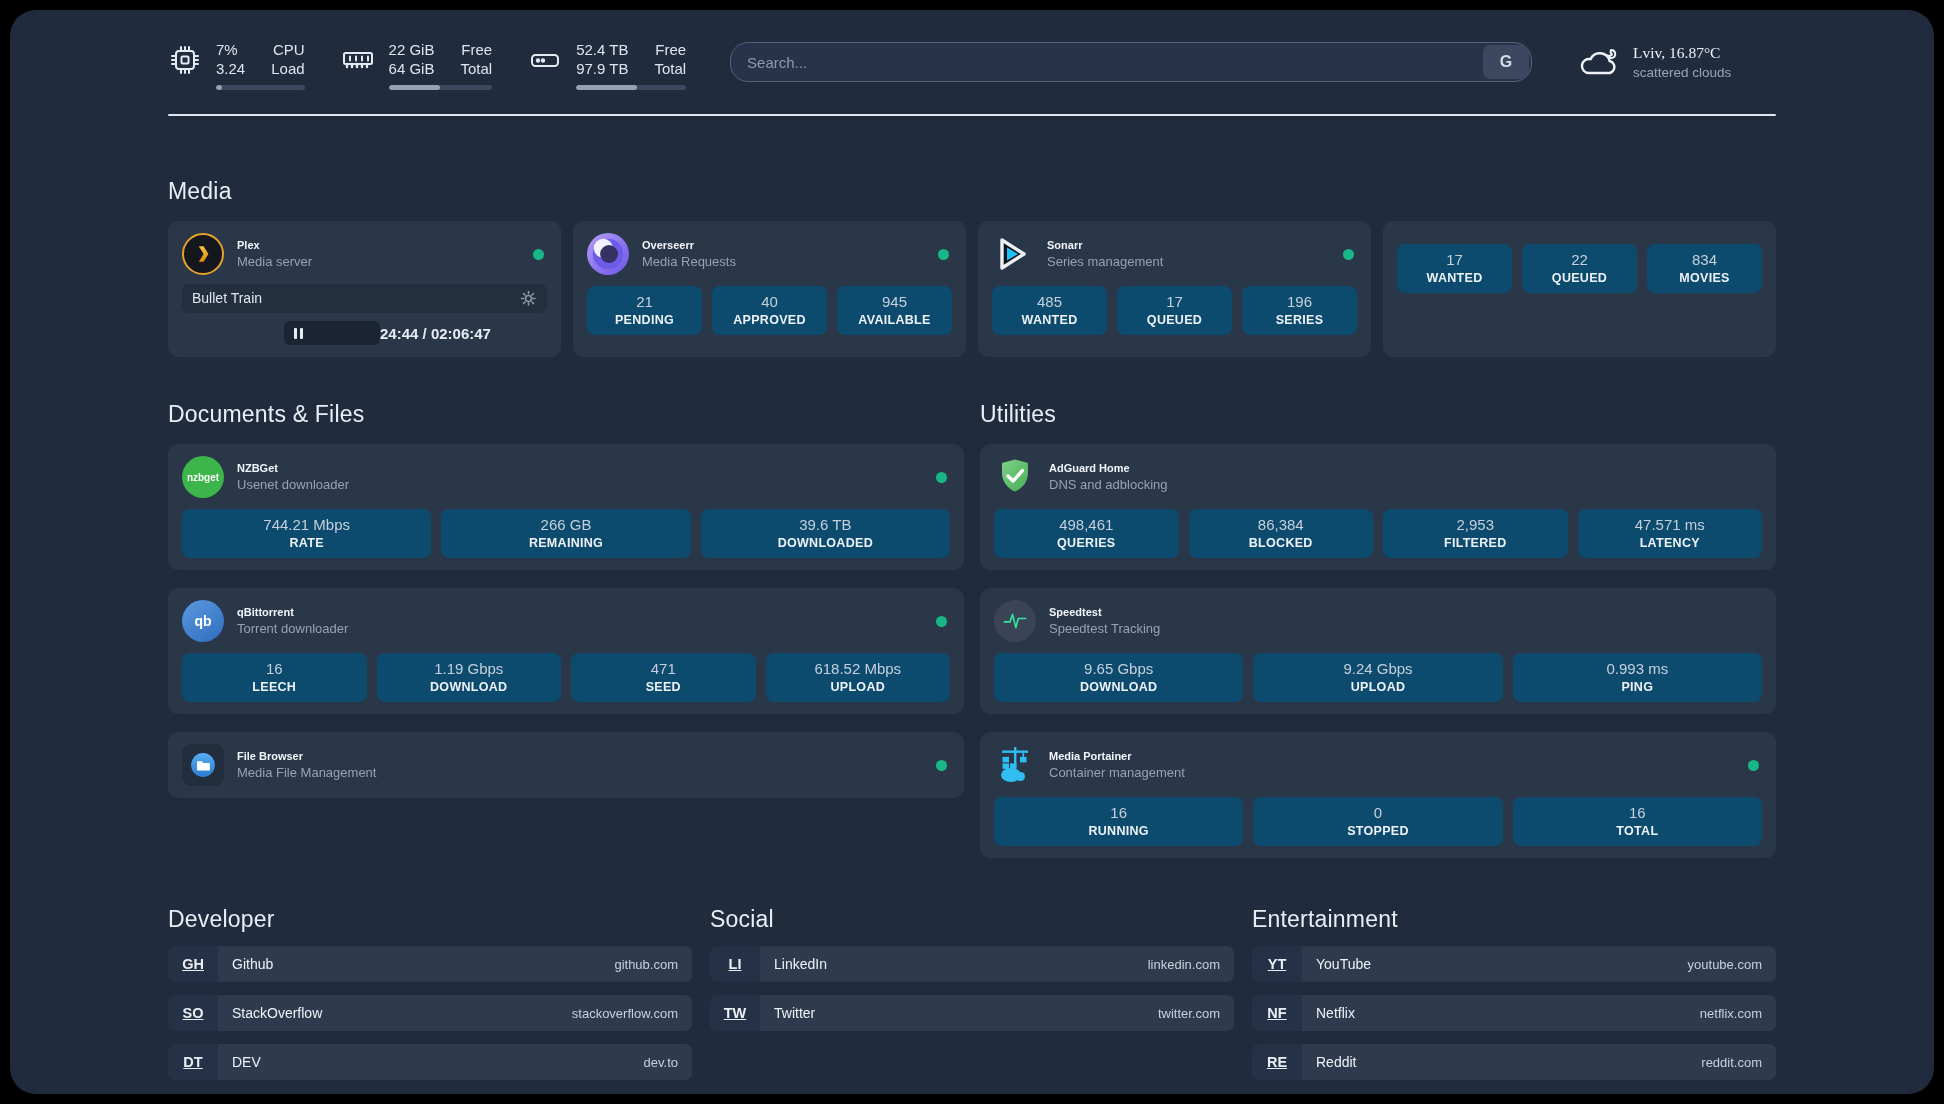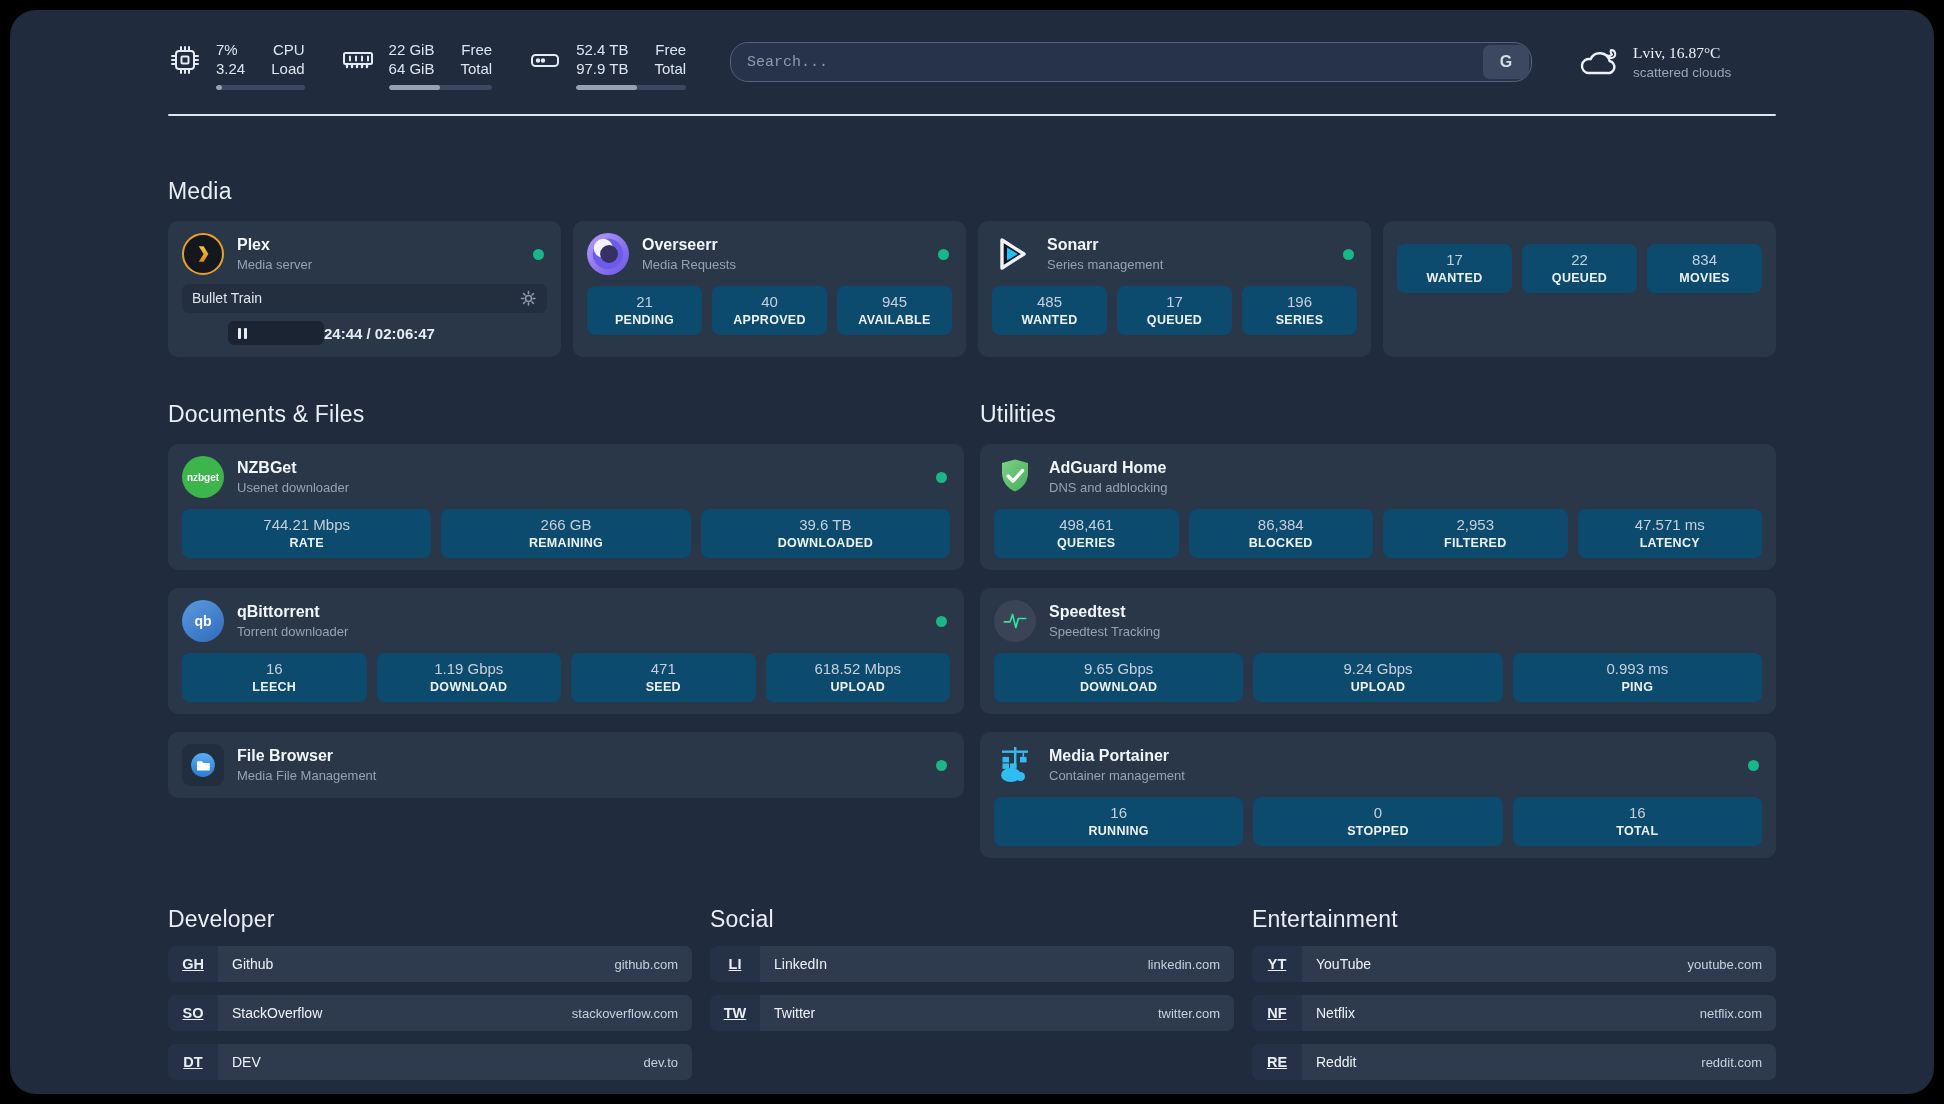--- a/index.html
+++ b/index.html
@@ -15,21 +15,21 @@
   .sysbody { display:flex; flex-direction:column; }
   .sysrows { display:flex; gap:26px; }
   .syscol { display:flex; flex-direction:column; font-size:15px; line-height:19px; font-weight:500; color:#dde5ee; }
   .syscol.r { text-align:right; }
   .sysbar { margin-top:7px; height:5px; border-radius:3px; background:#3d4860; overflow:hidden; }
   .sysfill { height:100%; background:#96a2b3; border-radius:3px; }
 
   .search { flex:1; margin:2px 44px 0; position:relative; height:40px; }
   .search input { width:100%; height:100%; background:#27334a; border:1px solid #57627a;
       border-radius:18px; color:#e3eaf3; font-size:15px; padding:0 62px 0 16px; outline:none;
-      font-family:Liberation Mono, monospace; }
+      font-family:Liberation Sans, sans-serif; }
   .search input::placeholder { color:#8e99ab; }
   .gbtn { position:absolute; right:3px; top:3px; bottom:3px; width:46px; background:#3c4860;
       border-radius:7px; display:flex; align-items:center; justify-content:center;
       color:#d4dce6; font-size:16px; font-weight:600; cursor:pointer; }
 
   .weather { display:flex; align-items:center; gap:13px; margin-top:2px; min-width:200px; }
   .weather-icon { width:44px; height:40px; color:#eef2f8; }
   .wx-loc { font-size:15.5px; color:#eef2f8;font-family:Liberation Serif, serif; }
   .wx-cond { font-size:13.5px; color:#9aa6b7; margin-top:3px; }
 
@@ -39,35 +39,35 @@
   h2.sec { font-size:23px; font-weight:500; color:#e9eef5; letter-spacing:.2px; }
   .media-sec { margin-top:62px; }
   .grid4 { display:grid; grid-template-columns:repeat(4,1fr); gap:12px; margin-top:16px; }
   .two-col { display:grid; grid-template-columns:1fr 1fr; gap:16px; margin-top:44px; }
   .col > .card { margin-top:16px; }
   .col > .card + .card { margin-top:18px; }
 
   .card { background:#2a3749; border-radius:10px; padding:12px 14px; }
   .card-head { display:flex; align-items:center; gap:13px; }
   .app-icon { width:42px; height:42px; flex:none; display:flex; align-items:center; justify-content:center; }
-  .app-name { font-size:16px; font-weight:700; color:#f2f5f9; }
+  .app-name { font-size:11px; font-weight:700; color:#f2f5f9; }
   .app-desc { font-size:13px; color:#96a2b3; margin-top:3px; }
   .status-dot { width:11px; height:11px; border-radius:50%; background:#17b787; margin-left:auto; margin-right:3px; flex:none; }
 
   .stats { display:flex; gap:10px; margin-top:11px; }
   .stat { flex:1; background:#0c4a6e; border-radius:8px; text-align:center; padding:7px 4px 8px; }
   .stat-value { font-size:15px; color:#c6d0db; }
   .stat-label { font-size:12.5px; font-weight:700; color:#eef2f7; margin-top:3px; letter-spacing:.3px; }
 
   
   .player { margin-top:9px; }
   .player-title { display:flex; justify-content:space-between; background:#232e3f;
       border-radius:7px; padding:6px 10px; font-size:14px; color:#dfe6ee; }
   .gear { width:17px; height:17px; color:#8d99aa; cursor:pointer; }
-  .player-ctrl { display:flex; justify-content:flex-start; align-items:center; margin-top:8px;padding-left:46px; }
+  .player-ctrl { display:flex; justify-content:center; align-items:center; margin-top:8px;padding-left:46px; }
   .pause-pill { width:96px; height:24px; background:#1b2432; border-radius:6px; display:flex;
       align-items:center; padding-left:10px; gap:3px; cursor:pointer; }
   .pause-pill i { display:block; width:3px; height:11px; background:#e8edf3; border-radius:1px; }
   .ptime { font-size:15px; font-weight:600; color:#e6ecf3; }
 
   
   .icircle { width:42px; height:42px; border-radius:50%; display:flex; align-items:center; justify-content:center; }
   .plex-bg { background:#14171d; border:2px solid #e8a326; }
   .nzb-bg  { background:#3cb54a; }
   .qb-bg   { background:linear-gradient(145deg,#5b9ade,#2f6cbe); }

